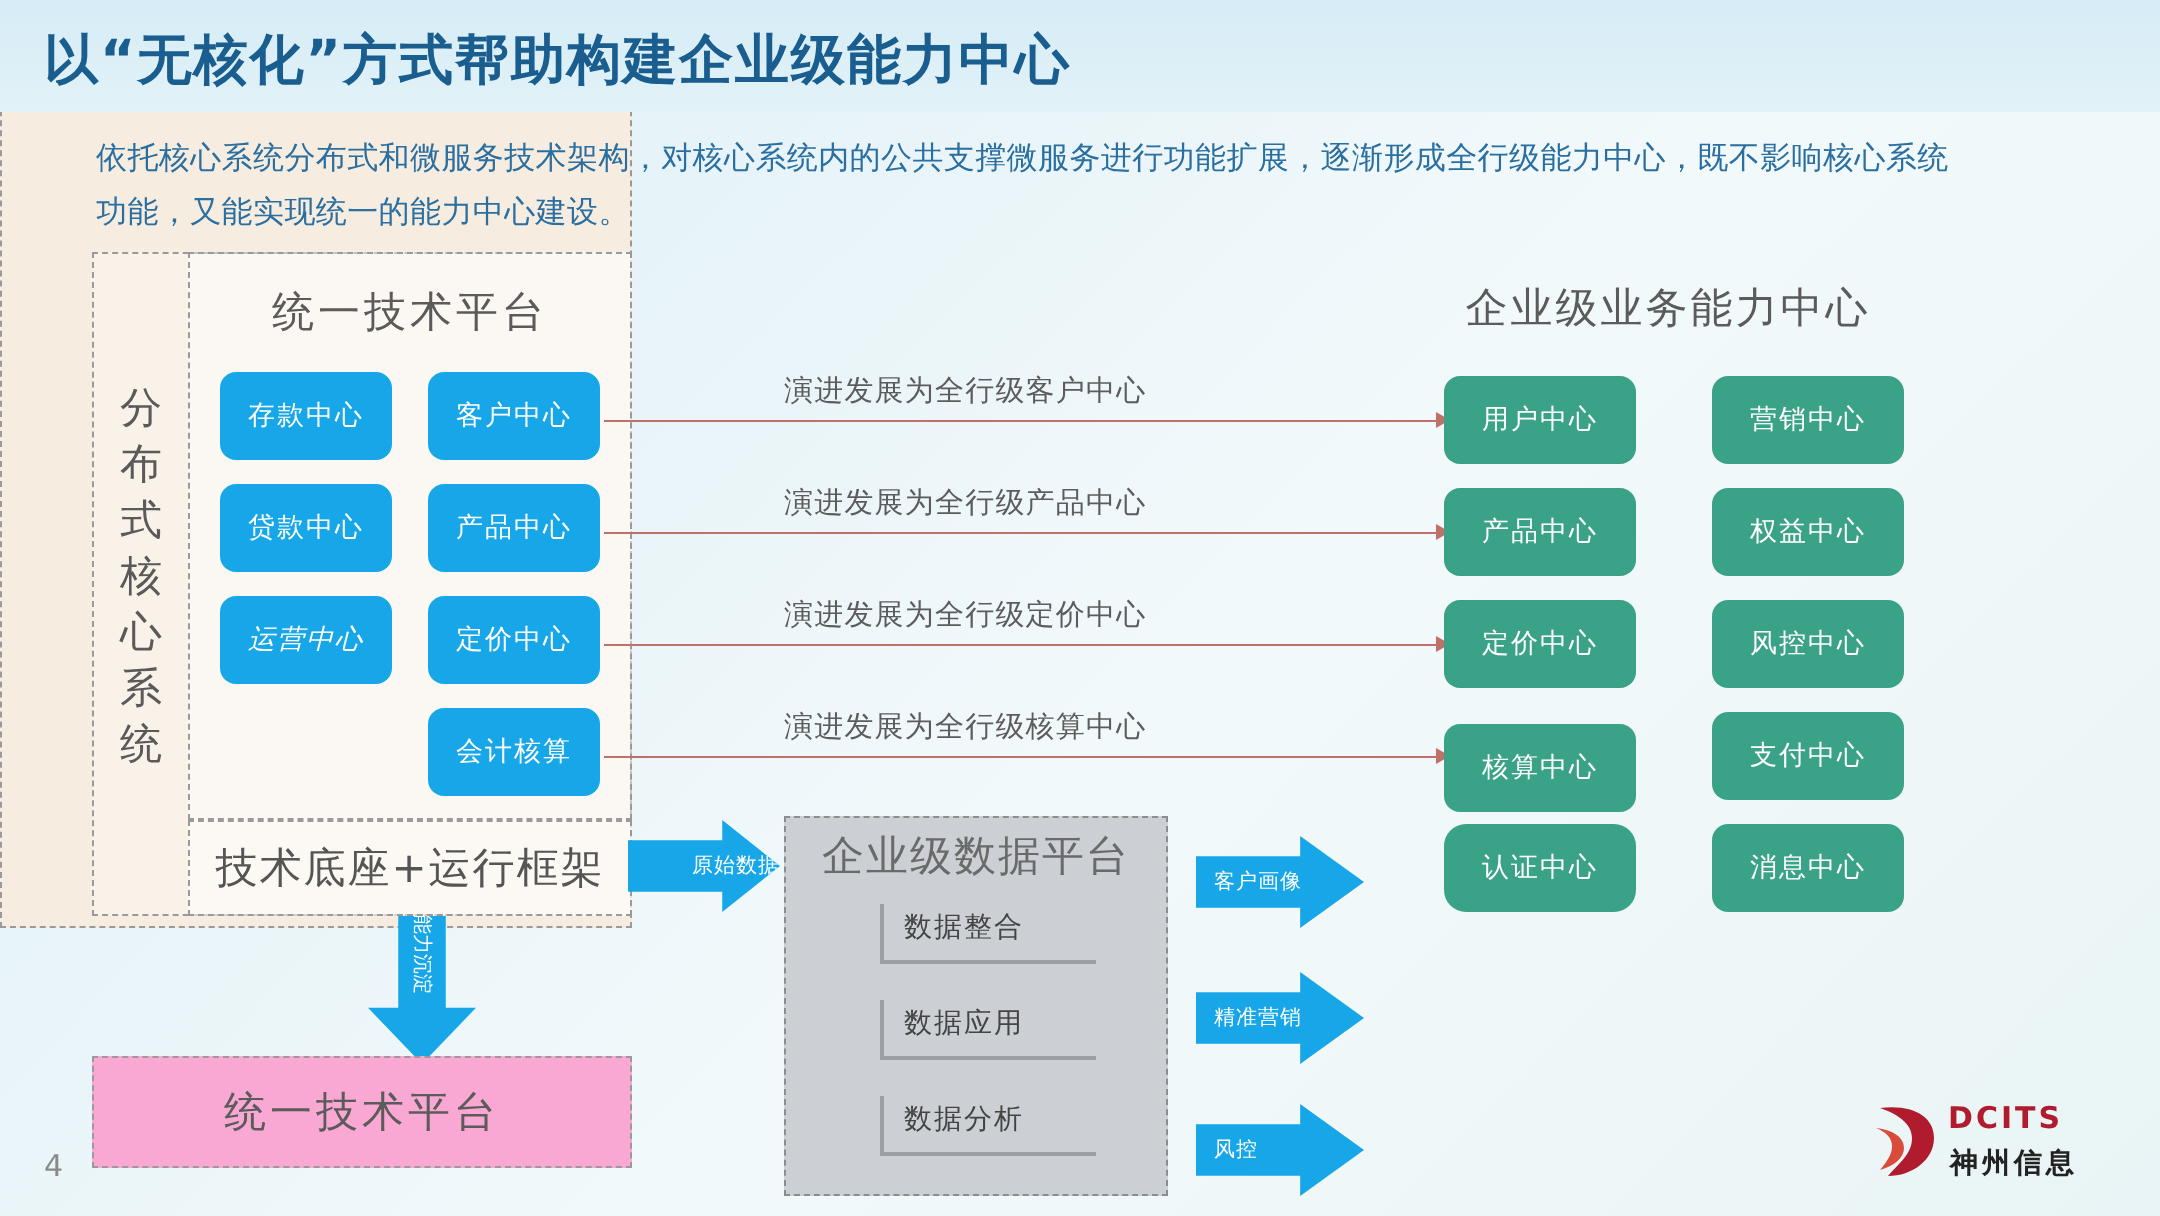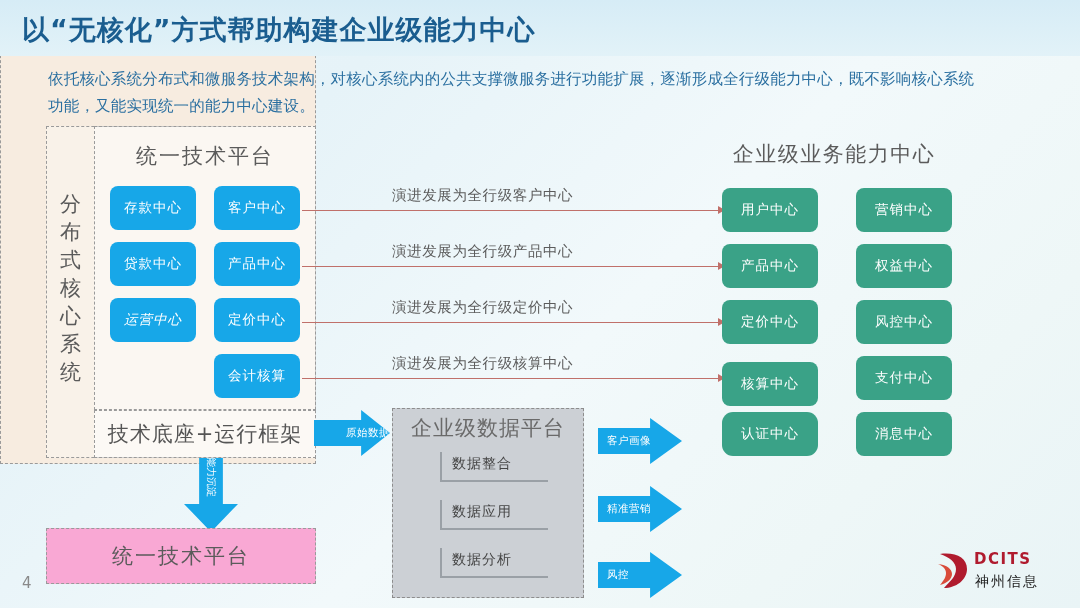--- a/index.html
+++ b/index.html
@@ -123,21 +123,21 @@
   #page-no {
     position:absolute; left:22px; top:574px; font-size:15px; color:#8a8a8a;
   }
   #logo { position:absolute; right:12px; top:548px; width:132px; height:48px; }
   #logo-mark { position:absolute; left:0; top:2px; width:34px; height:40px; }
   #logo-en {
     position:absolute; left:38px; top:2px; font-size:15px; font-weight:bold;
     color:#b01b2e; letter-spacing:1.5px;
   }
   #logo-cn {
-    position:absolute; left:39px; top:25px; font-size:14px; font-weight:normal;
+    position:absolute; left:39px; top:25px; font-size:14px; font-weight:bold;
     color:#222; letter-spacing:2px;
   }
 </style>
 </head>
 <body>
 
 <div id="title-bar"></div>
 <div id="page-title">以“无核化”方式帮助构建企业级能力中心</div>
 <div id="subtitle">依托核心系统分布式和微服务技术架构，对核心系统内的公共支撑微服务进行功能扩展，逐渐形成全行级能力中心，既不影响核心系统功能，又能实现统一的能力中心建设。</div>
 

